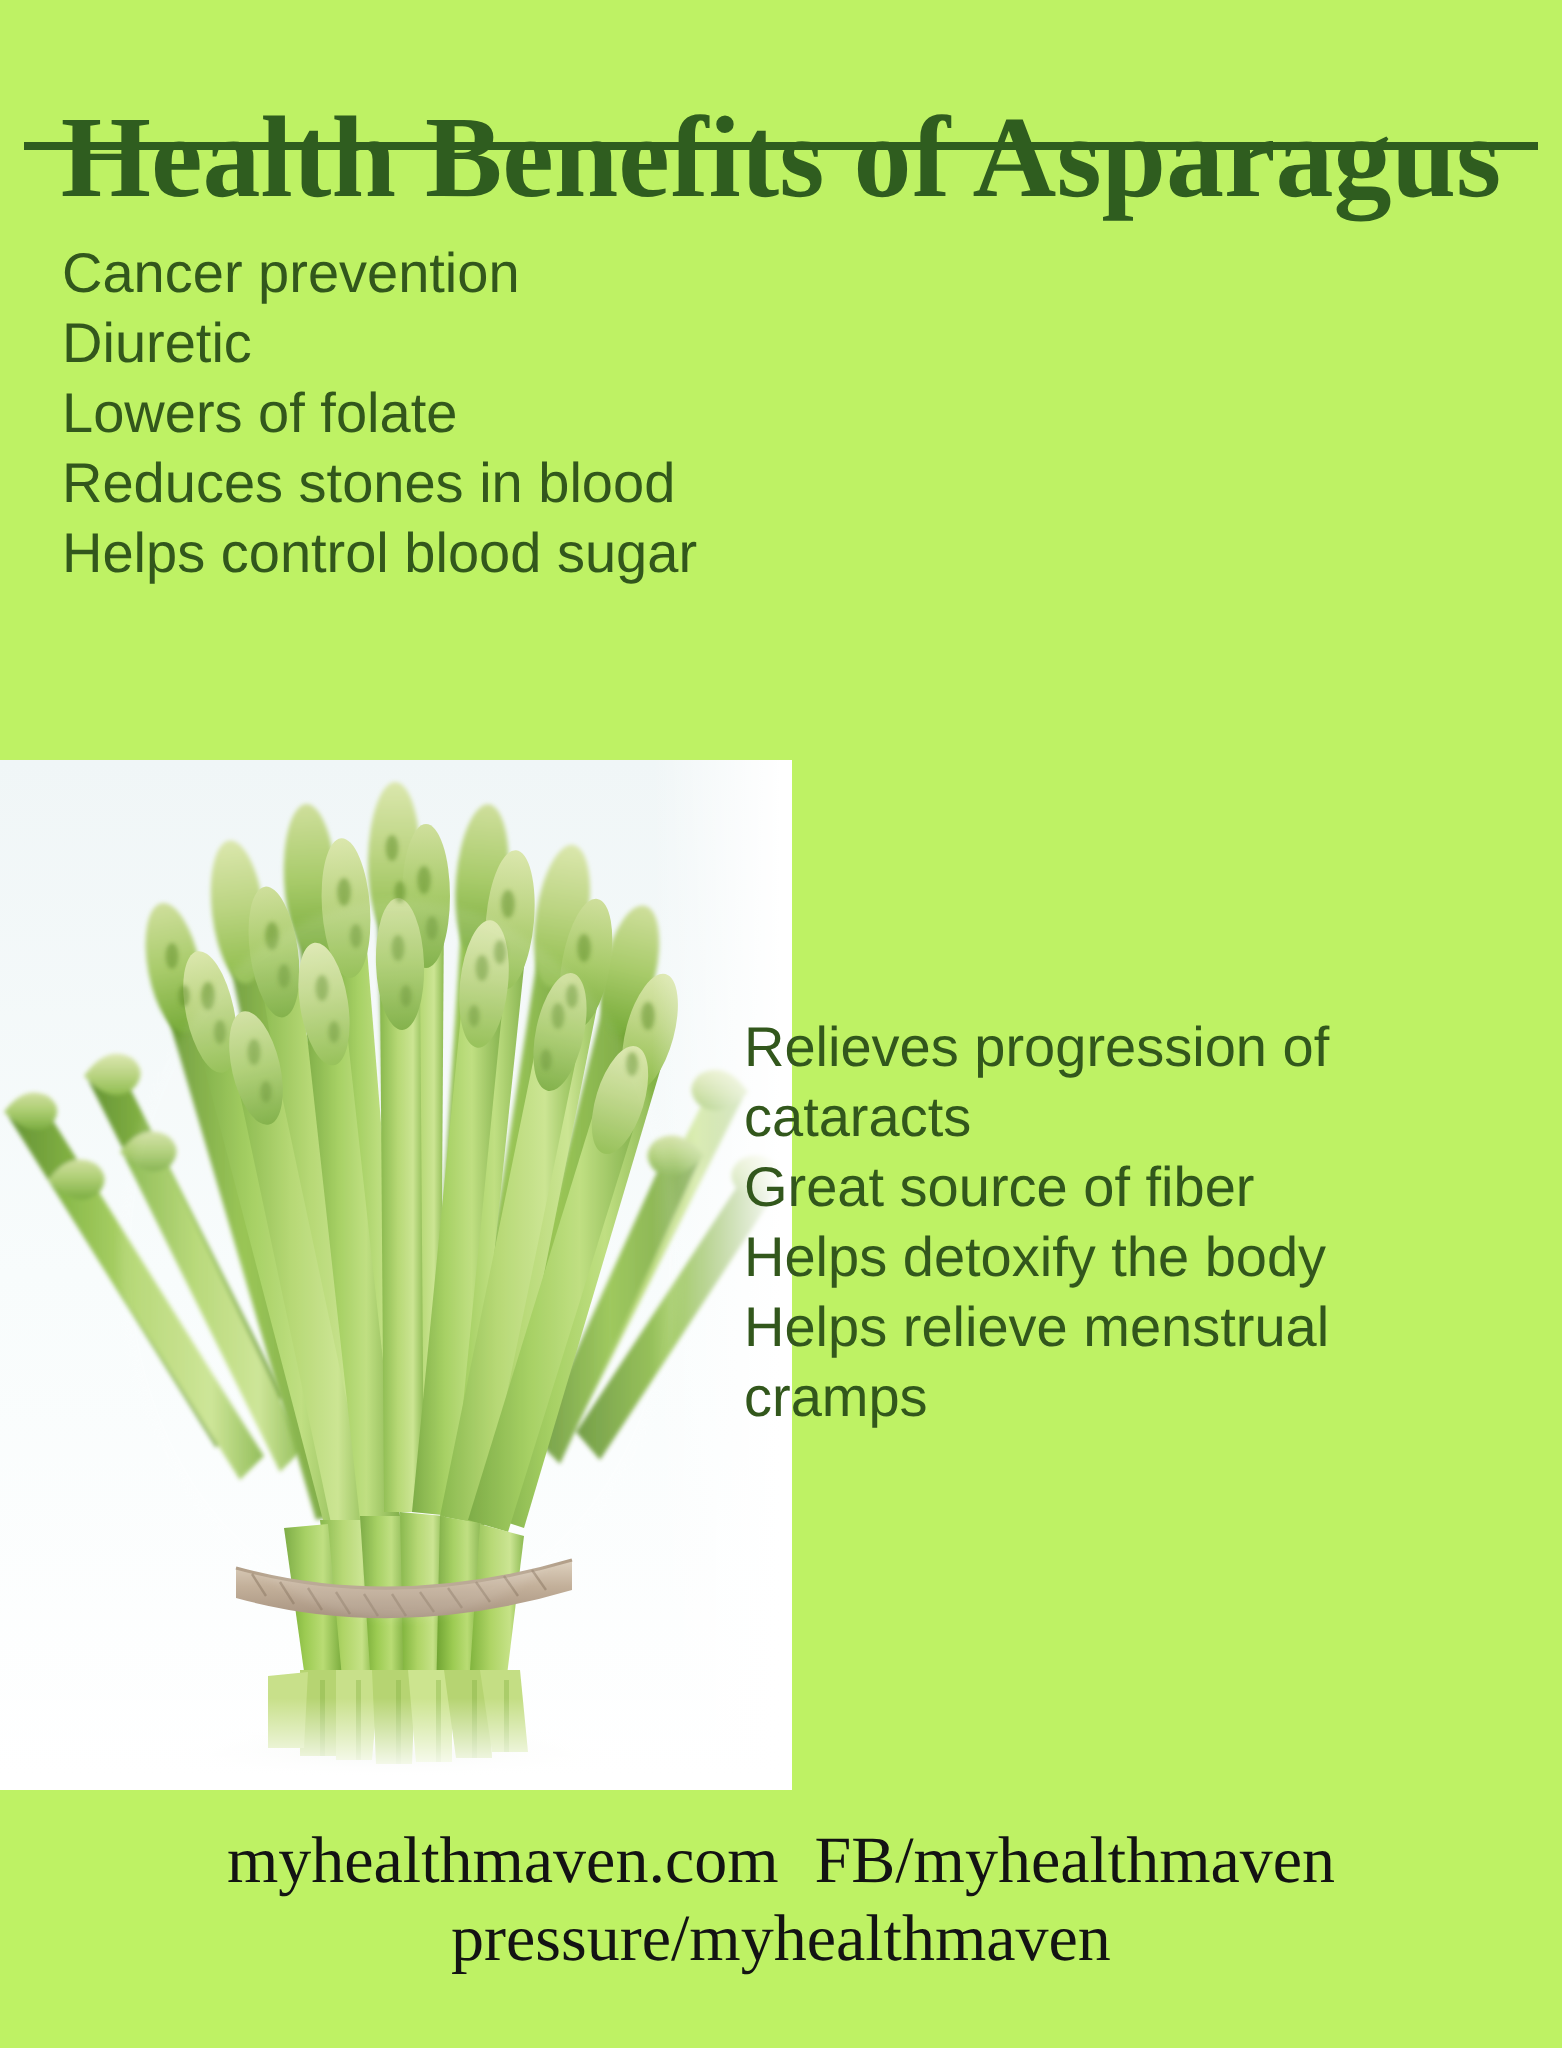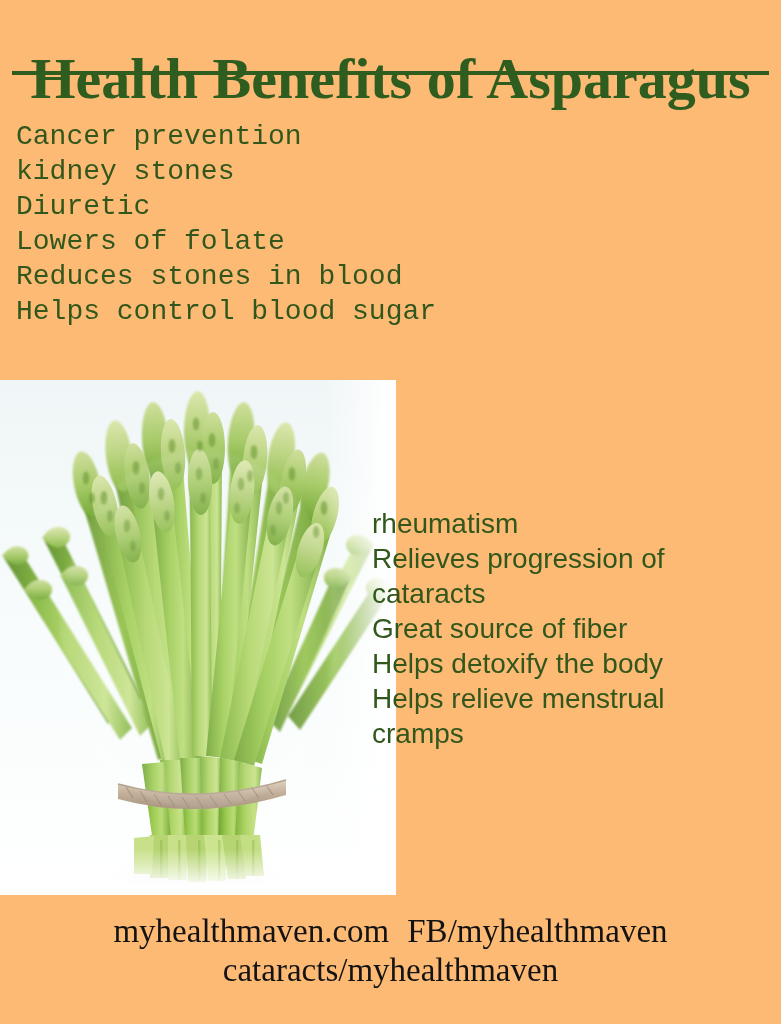--- a/index.html
+++ b/index.html
@@ -8,21 +8,21 @@
     padding: 0;
     background: #ffffff;
   }
   body {
     font-family: "Liberation Sans", sans-serif;
   }
   #poster {
     position: relative;
     width: 781px;
     height: 1024px;
-    background: #fdba74;
+    background: #bef264;
     overflow: hidden;
   }
 
   
   #title-block {
     position: absolute;
     left: 0;
     top: 8px;
     width: 781px;
     text-align: center;
@@ -52,23 +52,22 @@
     padding: 0;
     list-style: none;
     color: #32571c;
     font-family: "Liberation Sans", sans-serif;
     font-size: 28px;
     line-height: 35px;
     font-weight: 400;
     white-space: nowrap;
   }
   #benefits-top {
-    left: 16px;
+    left: 31px;
     top: 119px;
-    font-family: Liberation Mono, monospace;
   }
   #benefits-bottom {
     left: 372px;
     top: 506px;
   }
   .benefit-list li {
     margin: 0;
     padding: 0;
   }
 
@@ -124,21 +123,20 @@
 
 <div id="poster">
 
   <div id="title-block">
     <h1 id="poster-title">Health Benefits of Asparagus</h1>
   </div>
   <div id="title-rule"></div>
 
   <ul id="benefits-top" class="benefit-list">
     <li>Cancer prevention</li>
-    <li>kidney stones</li>
     <li>Diuretic</li>
     <li>Lowers of folate</li>
     <li>Reduces stones in blood</li>
     <li>Helps control blood sugar</li>
   </ul>
 
   <div id="photo">
     <div id="photo-inner">
       <svg width="396" height="515" viewBox="0 0 396 515" preserveAspectRatio="none">
         <defs>
@@ -349,27 +347,26 @@
         </g>
 
         <ellipse cx="200" cy="250" rx="140" ry="180" fill="#ffffff" opacity="0.10" filter="url(#softer)"></ellipse>
       </svg>
     </div>
     <div id="photo-fade-right"></div>
     <div id="photo-fade-bottom"></div>
   </div>
 
   <ul id="benefits-bottom" class="benefit-list">
-    <li>rheumatism</li>
     <li>Relieves progression of</li>
     <li>cataracts</li>
     <li>Great source of fiber</li>
     <li>Helps detoxify the body</li>
     <li>Helps relieve menstrual</li>
     <li>cramps</li>
   </ul>
 
   <div id="footer">
     <span class="footer-line"><span class="footer-seg">myhealthmaven.com</span><span class="footer-gap"></span><span class="footer-seg">FB/myhealthmaven</span></span>
-    <span class="footer-line"><span class="footer-seg">cataracts/myhealthmaven</span></span>
+    <span class="footer-line"><span class="footer-seg">pressure/myhealthmaven</span></span>
   </div>
 
 </div>
 
 </body></html>

